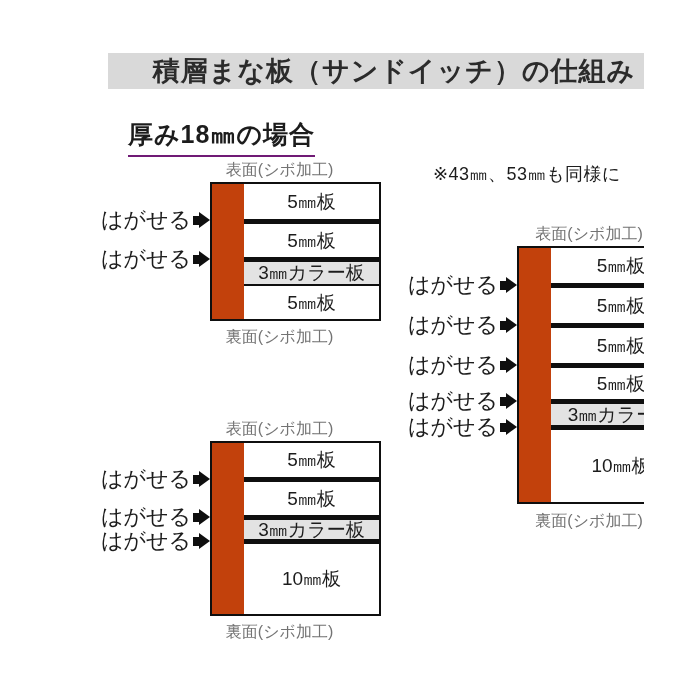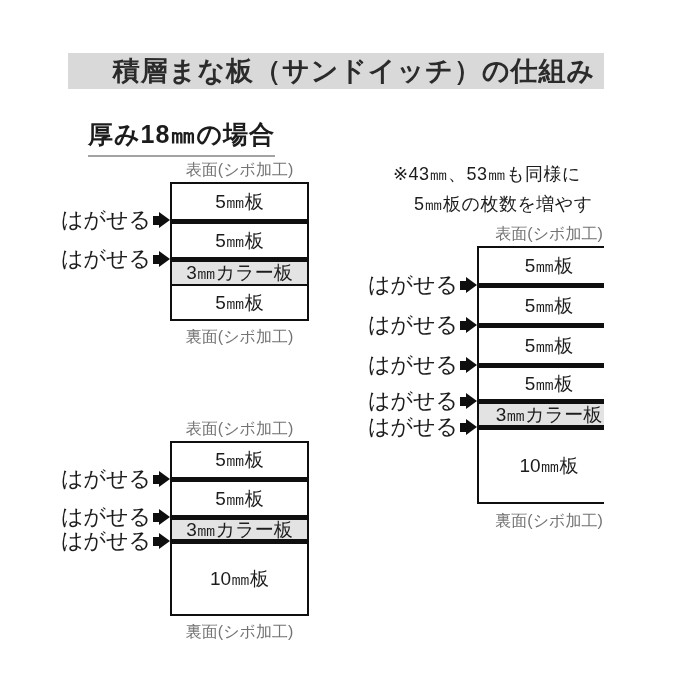--- a/index.html
+++ b/index.html
@@ -1,47 +1,47 @@
 <!DOCTYPE html>
 <html><head>
 <meta charset="utf-8">
 <style>
   html,body{margin:0;padding:0;background:#fff;}
   .canvas{
     position:relative;width:604px;height:700px;background:#ffffff;overflow:hidden;
-    font-family:"Liberation Sans","DejaVu Sans",sans-serif;color:#1c1c1c;
+    font-family:"Liberation Sans","DejaVu Sans",sans-serif;color:#1c1c1c;margin-left:40px;
   }
   
   .banner{
     position:absolute;left:68px;top:53px;width:572px;height:36px;background:#d9d9d9;
     display:flex;align-items:center;justify-content:center;
     font-size:27px;font-weight:bold;letter-spacing:1px;color:#2b2b2b;white-space:nowrap;
   }
   
   .heading{
     position:absolute;font-size:25px;font-weight:bold;letter-spacing:1px;
-    border-bottom:2px solid #a3a3a3;padding-bottom:4px;white-space:nowrap;
+    border-bottom:2px solid #701a75;padding-bottom:4px;white-space:nowrap;
   }
   .h18{left:88px;top:118px;}
   .h23{left:88px;top:366px;}
   .h33{left:393px;top:118px;}
   
   .note-line{position:absolute;font-size:18px;letter-spacing:0.5px;white-space:nowrap;color:#1c1c1c;}
   .note1{left:393px;top:162px;}
   .note2{left:414px;top:192px;}
   
   .face-label{position:absolute;font-size:16px;text-align:center;white-space:nowrap;color:#737373;}
   .d1-surface{left:170px;top:160px;width:139px;}
   .d1-back{left:170px;top:327px;width:139px;}
   .d2-surface{left:170px;top:419px;width:139px;}
   .d2-back{left:170px;top:622px;width:139px;}
   .d3-surface{left:477px;top:224px;width:144px;}
   .d3-back{left:477px;top:511px;width:144px;}
   
-  .stack{position:absolute;border:2px solid #0f0f0f;background:#14532d;}
+  .stack{position:absolute;border:2px solid #0f0f0f;background:#c2410c;padding-left:32px;}
   .d1-stack{left:170px;top:182px;width:135px;}
   .d2-stack{left:170px;top:441px;width:135px;}
   .d3-stack{left:477px;top:246px;width:140px;}
   .layer{
     display:flex;align-items:center;justify-content:center;
     font-size:19px;background:#ffffff;white-space:nowrap;
   }
   .layer.peel{border-top:5px solid #0f0f0f;}
   .layer.thin{border-top:2px solid #0f0f0f;}
   .layer.colorplate{background:#e3e3e3;}
@@ -122,21 +122,20 @@
   <div class="peel-label d2-pl3">
     <span>はがせる</span>
     <span class="arrow">
         <span class="stem"></span>
         <span class="head"></span>
       </span>
   </div>
   <div class="face-label d2-back">裏面(シボ加工)</div>
 
   <div class="note-line note1">※43㎜、53㎜も同様に</div>
-  <div class="note-line note2">5㎜板の枚数を増やす</div>
   <div class="face-label d3-surface">表面(シボ加工)</div>
   <div class="stack d3-stack">
     <div class="layer" style="height:35px">5㎜板</div>
     <div class="layer peel" style="height:35px">5㎜板</div>
     <div class="layer peel" style="height:35px">5㎜板</div>
     <div class="layer peel" style="height:31px">5㎜板</div>
     <div class="layer peel colorplate" style="height:21px">3㎜カラー板</div>
     <div class="layer peel" style="height:72px">10㎜板</div>
   </div>
   <div class="peel-label d3-pl1">

